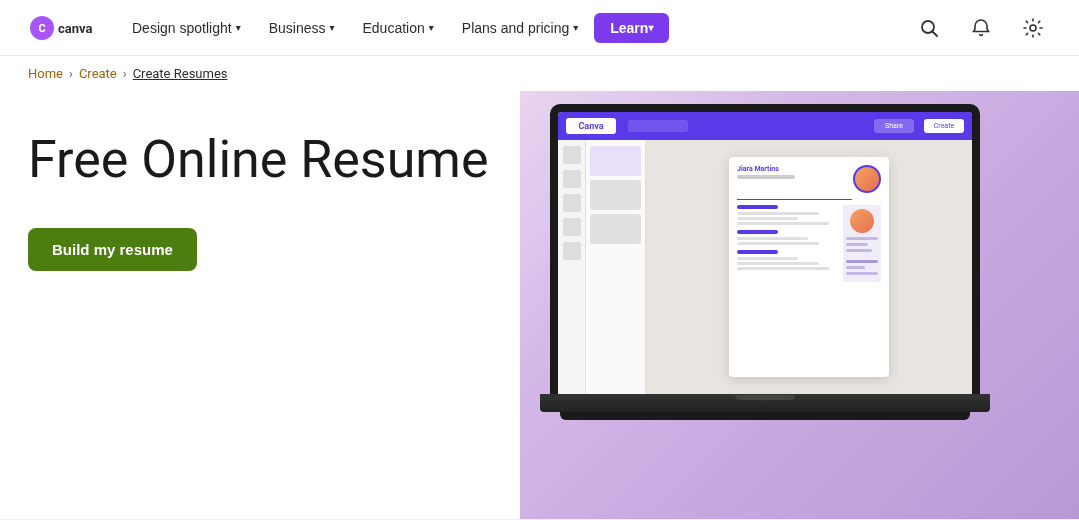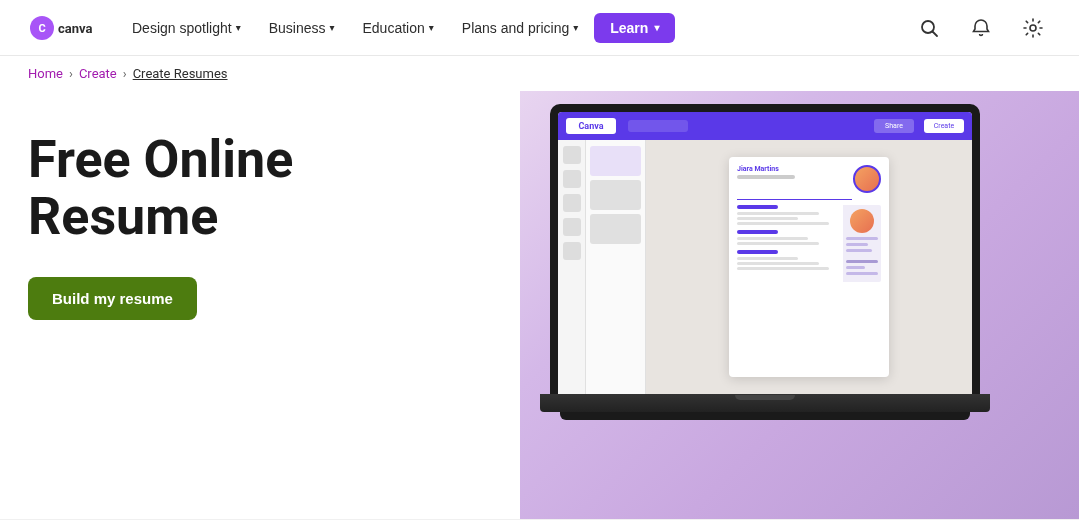--- a/index.html
+++ b/index.html
@@ -16,49 +16,49 @@
     .nav-logo svg { width: 72px; height: 28px; }
     .nav-item {
       display: flex; align-items: center; gap: 4px;
       padding: 6px 12px; border-radius: 6px; cursor: pointer;
       font-size: 14px; color: #2d2d2d; font-weight: 500;
       background: none; border: none;
     }
     .nav-learn {
       background: #7c3aed; color: #fff; border-radius: 6px;
       padding: 7px 16px; font-size: 14px; font-weight: 600;
-      display: flex; align-items: center; gap: 6px; cursor: pointer; border: none;
+      display: flex; align-items: center; gap: 0; cursor: pointer; border: none;
     }
     .nav-right { display: flex; align-items: center; gap: 16px; }
     .chevron { font-size: 10px; }
 
     
     .breadcrumb {
       display: flex; align-items: center; gap: 6px;
       padding: 10px 28px; font-size: 13px; color: #666;
       position: relative; z-index: 10; background: #fff;
     }
-    .breadcrumb a { color: #a21caf; text-decoration: none; }
+    .breadcrumb a { color: #a16207; text-decoration: none; }
     .breadcrumb .current { color: #2d2d2d; text-decoration: underline; }
 
     
     .main-container {
       display: flex; height: calc(520px - 56px - 36px);
       position: relative;
     }
 
     
     .hero-left {
       width: 520px; padding: 40px 28px 20px 28px;
       display: flex; flex-direction: column; justify-content: flex-start;
       background: #fff; flex-shrink: 0; position: relative; z-index: 2;
     }
     .hero-title {
-      font-size: 52px; font-weight: 700; line-height: 1.1;
-      color: #1a1a1a; margin-bottom: 32px;
+      font-size: 52px; font-weight: 400; line-height: 1.1;
+      color: #1a1a1a; margin-bottom: 40px;
     }
     .btn-build {
       display: inline-block; background: #4d7c0f; color: #fff;
       padding: 13px 24px; border-radius: 8px; font-size: 15px;
       font-weight: 600; cursor: pointer; border: none; width: fit-content;
       text-decoration: none;
     }
 
     
     .hero-right {

